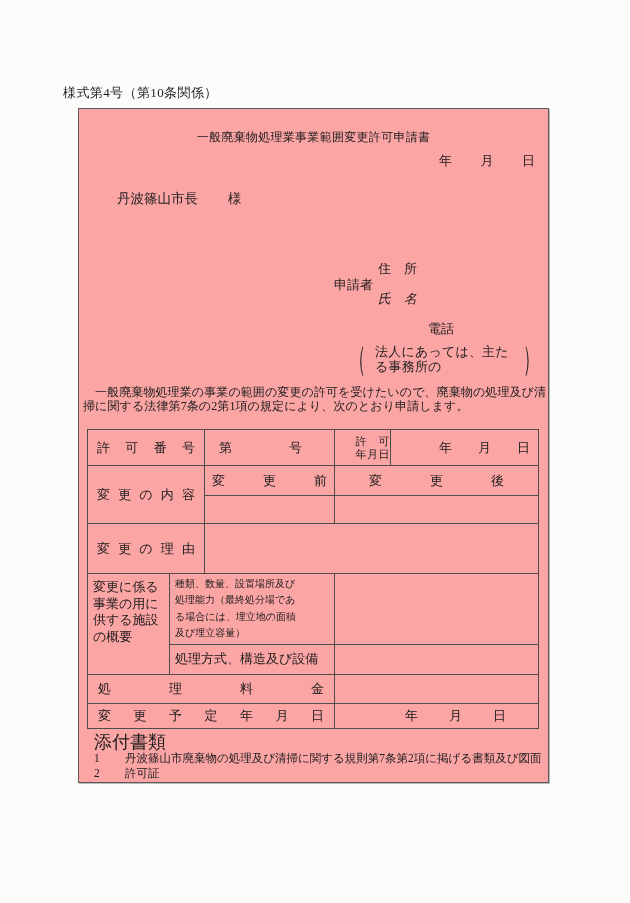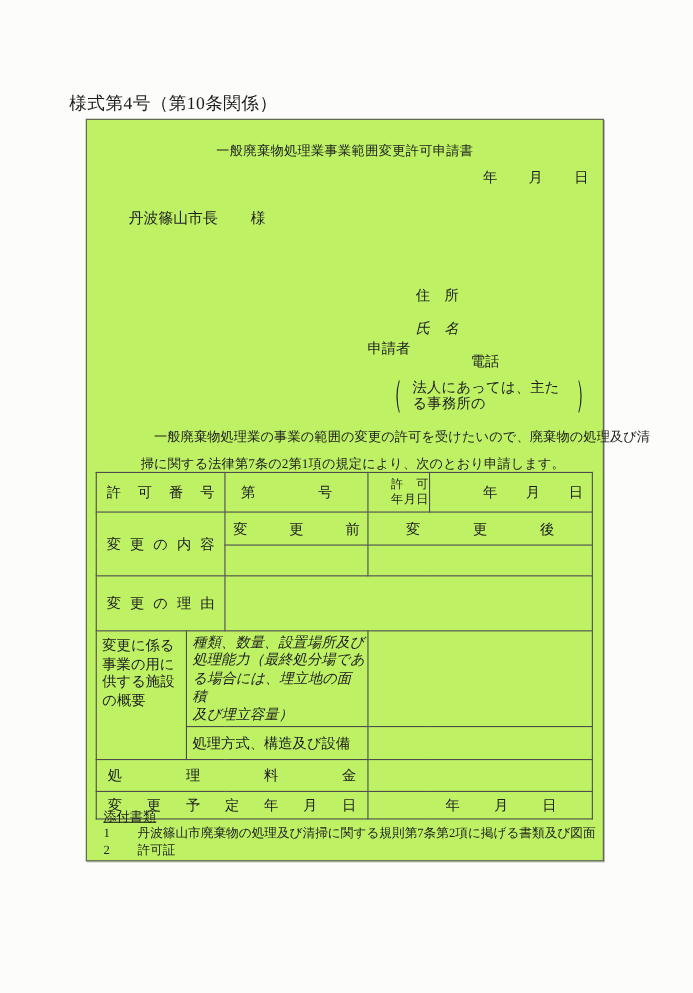--- a/index.html
+++ b/index.html
@@ -8,66 +8,65 @@
     background:#fbfbfa;
     font-family:"Liberation Serif","DejaVu Serif",serif;
     color:#1c1c1c;
     position:relative;
     -webkit-font-smoothing:antialiased;
   }
   .sheet { position:absolute; inset:0; background:#fcfcfb; }
 
   .form-no {
     position:absolute; left:63px; top:84px;
-    font-size:16px; letter-spacing:.4px;
+    font-size:13px; letter-spacing:.4px;
   }
 
   .docbox {
     position:absolute; left:78px; top:108px;
     width:471px; height:675px;
     border:1px solid #5a5a5a;
-    background:#bef264;
+    background:#fca5a5;
     box-shadow:1px 1px 0 #b9b9b9;
   }
 
   .title {
     position:absolute; top:20px; left:0; width:100%;
     text-align:center; font-size:12px; letter-spacing:.3px;
   }
 
   .dist { display:flex; justify-content:space-between; }
 
   .date-top {
     position:absolute; top:43px; right:13px; width:96px;
     font-size:13px;
   }
 
   .addressee { position:absolute; left:38px; top:81px; font-size:13.5px; }
   .addressee .sama { margin-left:30px; }
 
   .lbl-address { position:absolute; left:299px; top:151px; font-size:13px; }
-  .lbl-applicant { position:absolute; left:255px; top:167px; font-size:13px;margin-top:32px; }
+  .lbl-applicant { position:absolute; left:255px; top:167px; font-size:13px; }
   .lbl-name { position:absolute; left:299px; top:181px; font-size:13px;font-style:italic; }
   .lbl-phone { position:absolute; left:349px; top:211px; font-size:13px; }
 
   .corp-note {
     position:absolute; left:262px; top:232px;
     display:flex; align-items:center;
   }
   .corp-note .paren {
     font-size:34px; line-height:36px; font-weight:400; color:#2a2a2a;
     transform:scaleX(.45); display:inline-block;
   }
   .corp-lines { font-size:13px; line-height:15px; letter-spacing:.2px; }
 
   .body-par {
     position:absolute; left:4px; top:276px; width:464px;
-    font-size:12px; line-height:24px; text-indent:12px;
+    font-size:12px; line-height:14px; text-indent:12px;
     letter-spacing:.1px;
-    margin-left:45px;
   }
 
   table.apptable {
     position:absolute; left:8px; top:320px;
     border-collapse:collapse; table-layout:fixed;
     font-size:13px; width:451px;
   }
   .apptable col.c1{width:82px} .apptable col.c2{width:35px}
   .apptable col.c3{width:130px} .apptable col.c4{width:56px}
   .apptable col.c5{width:148px}
@@ -89,28 +88,27 @@
 
   td.permit-date-label {
     font-size:11px; line-height:13px; white-space:pre-line;
     text-align:right; letter-spacing:.5px;
   }
   td.fac-label {
     font-size:13px; line-height:16.5px; white-space:pre-line;
     vertical-align:top; padding:5px 3px 0 5px;
   }
   td.fac-desc {
-    font-size:13px; line-height:16.4px; white-space:pre-line;
+    font-size:10px; line-height:16.4px; white-space:pre-line;
     padding:2px 2px 2px 5px;
-    font-style:italic;
   }
   td.fac-desc2 { font-size:13px; padding-left:5px; }
 
   .attachments { position:absolute; left:15px; top:626px; }
-  .att-heading { font-size:12px; line-height:15.5px;text-decoration:underline; }
+  .att-heading { font-size:18px; line-height:15.5px; }
   .att-item { display:flex; font-size:11.5px; line-height:15.4px; }
   .att-no { width:31px; flex:none; }
 </style>
 </head>
 <body>
 
 <div class="sheet">
 
   <div class="form-no">様式第4号（第10条関係）</div>
 

